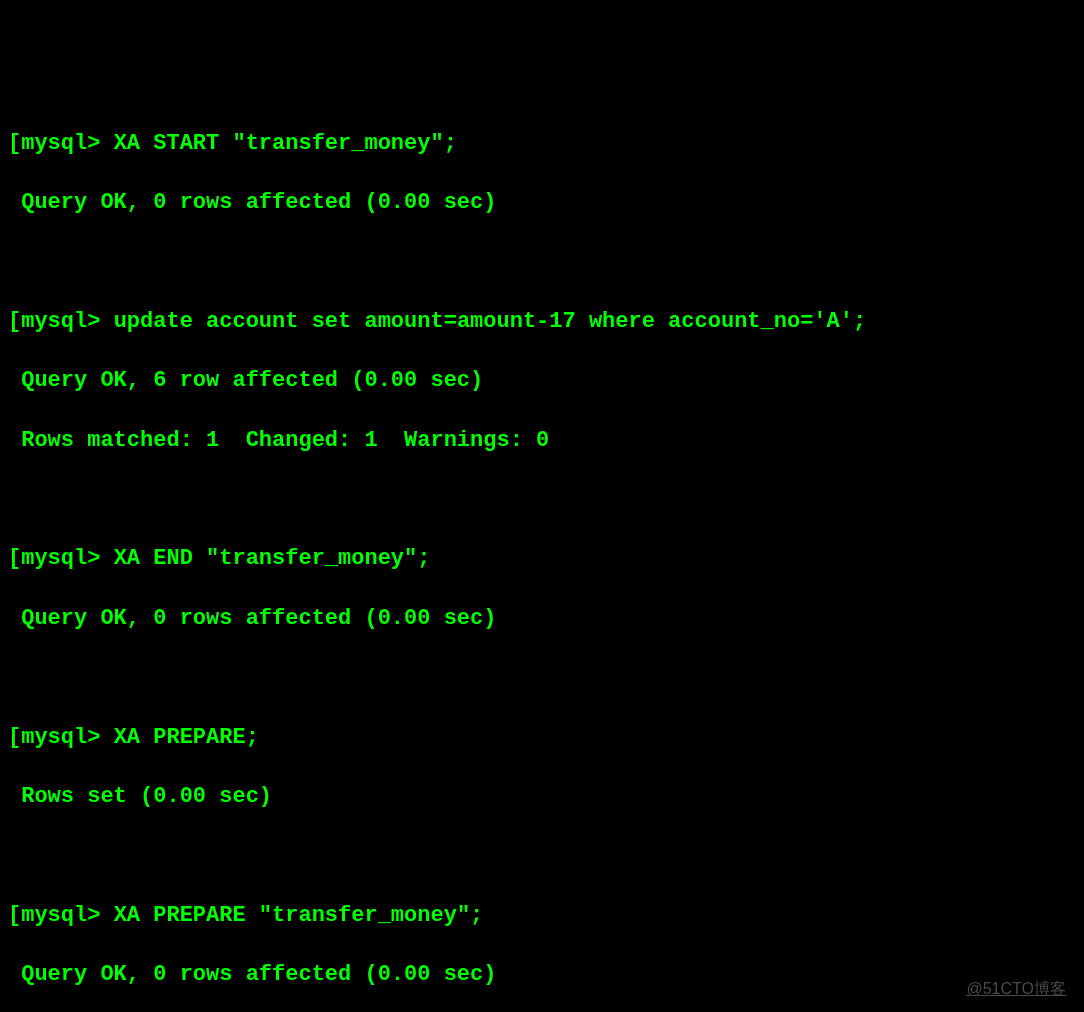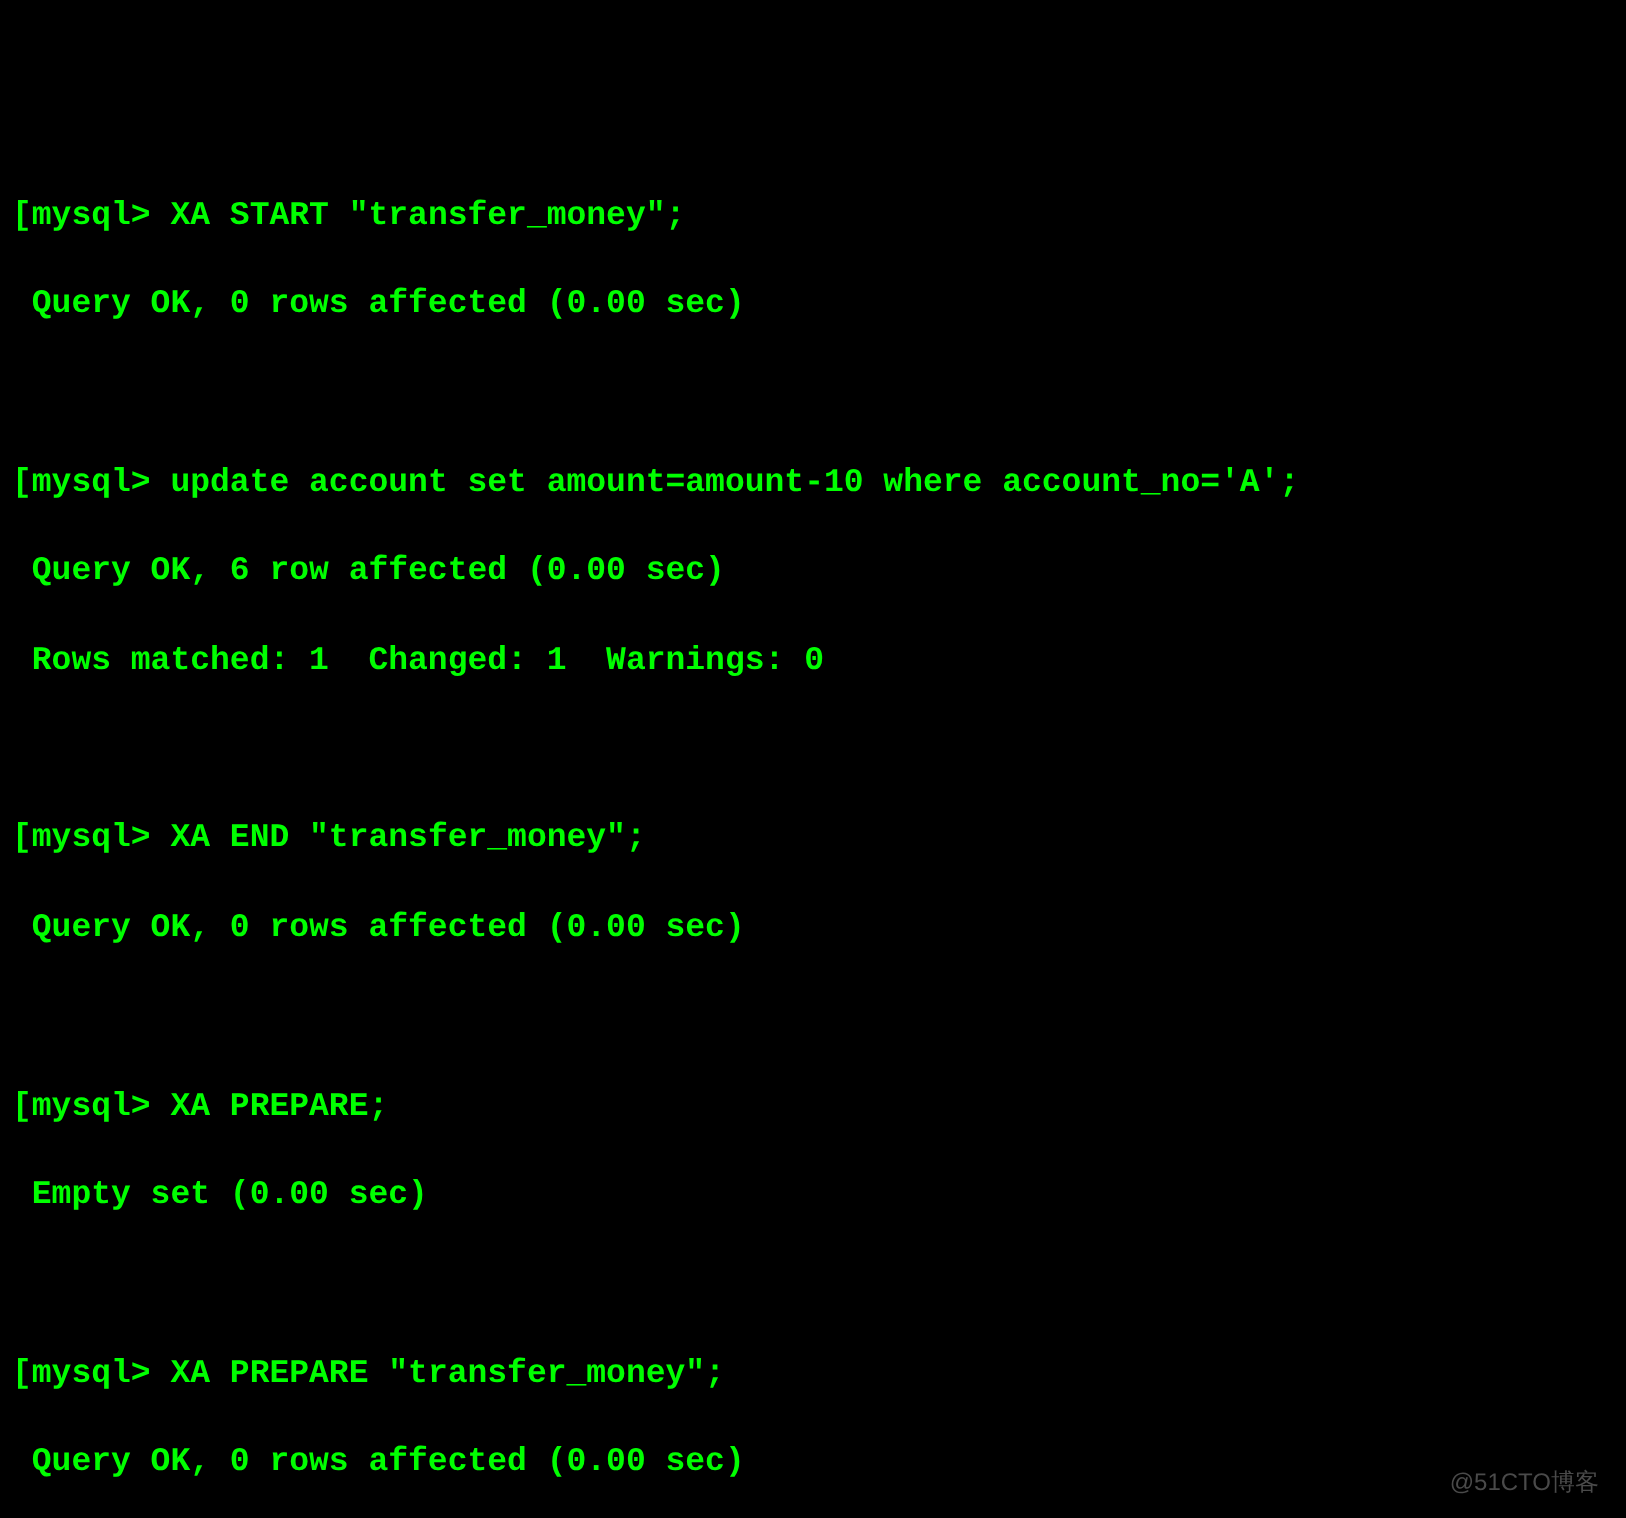--- a/index.html
+++ b/index.html
@@ -25,39 +25,40 @@
       white-space: pre;
     }
     .watermark {
       position: absolute;
       bottom: 12px;
       right: 18px;
       color: #4a4a4a;
       font-size: 16px;
       font-weight: normal;
       font-family: sans-serif;
+      text-decoration: underline;
     }
   </style>
 </head>
 <body>
 
 
 
 <div class="terminal-line"><span>[</span><span>mysql&gt; </span><span>XA START "transfer_money";</span></div>
 <div class="terminal-line"> <span>Query OK, 0 rows affected (0.00 sec)</span></div>
 <div class="terminal-line"> </div>
-<div class="terminal-line"><span>[</span><span>mysql&gt; </span><span>update account set amount=amount-10 where account_no='A';</span></div>
+<div class="terminal-line"><span>[</span><span>mysql&gt; </span><span>update account set amount=amount-17 where account_no='A';</span></div>
 <div class="terminal-line"> <span>Query OK, 6 row affected (0.00 sec)</span></div>
 <div class="terminal-line"> <span>Rows matched: 1  Changed: 1  Warnings: 0</span></div>
 <div class="terminal-line"> </div>
 <div class="terminal-line"><span>[</span><span>mysql&gt; </span><span>XA END "transfer_money";</span></div>
 <div class="terminal-line"> <span>Query OK, 0 rows affected (0.00 sec)</span></div>
 <div class="terminal-line"> </div>
 <div class="terminal-line"><span>[</span><span>mysql&gt; </span><span>XA PREPARE;</span></div>
-<div class="terminal-line"> <span>Empty set (0.00 sec)</span></div>
+<div class="terminal-line"> <span>Rows set (0.00 sec)</span></div>
 <div class="terminal-line"> </div>
 <div class="terminal-line"><span>[</span><span>mysql&gt; </span><span>XA PREPARE "transfer_money";</span></div>
 <div class="terminal-line"> <span>Query OK, 0 rows affected (0.00 sec)</span></div>
 
 
 
 
 
 
 

